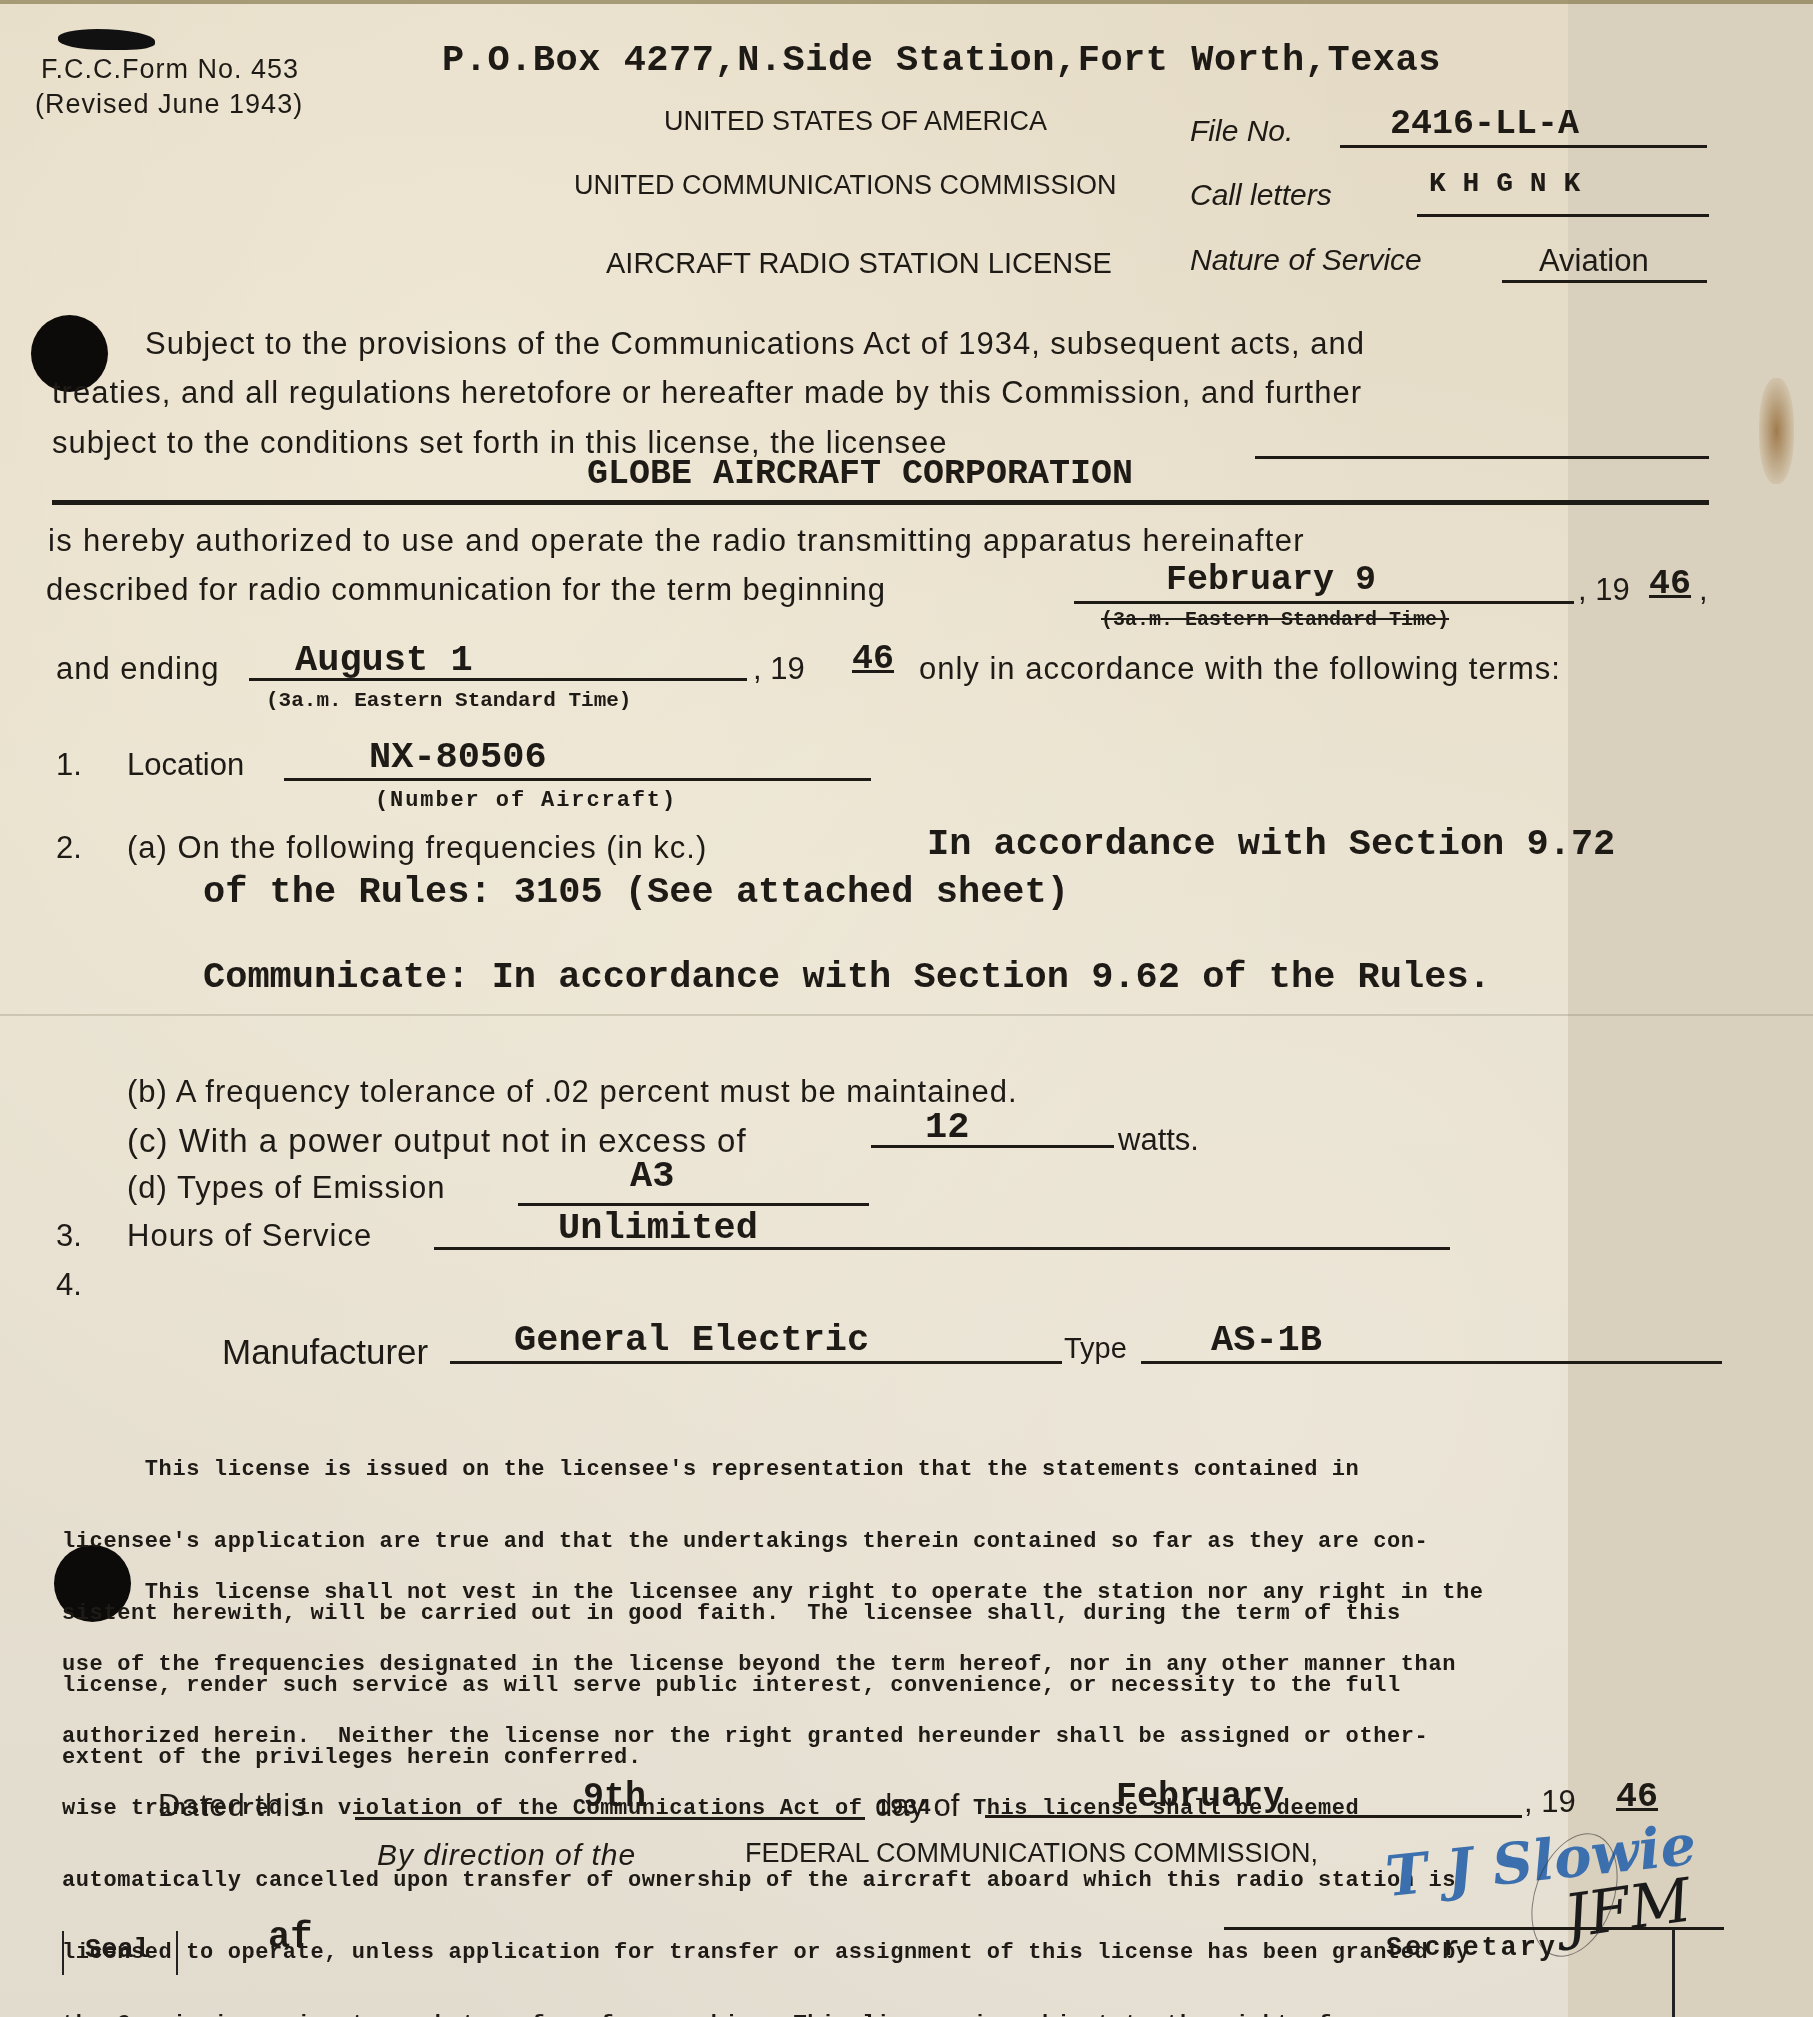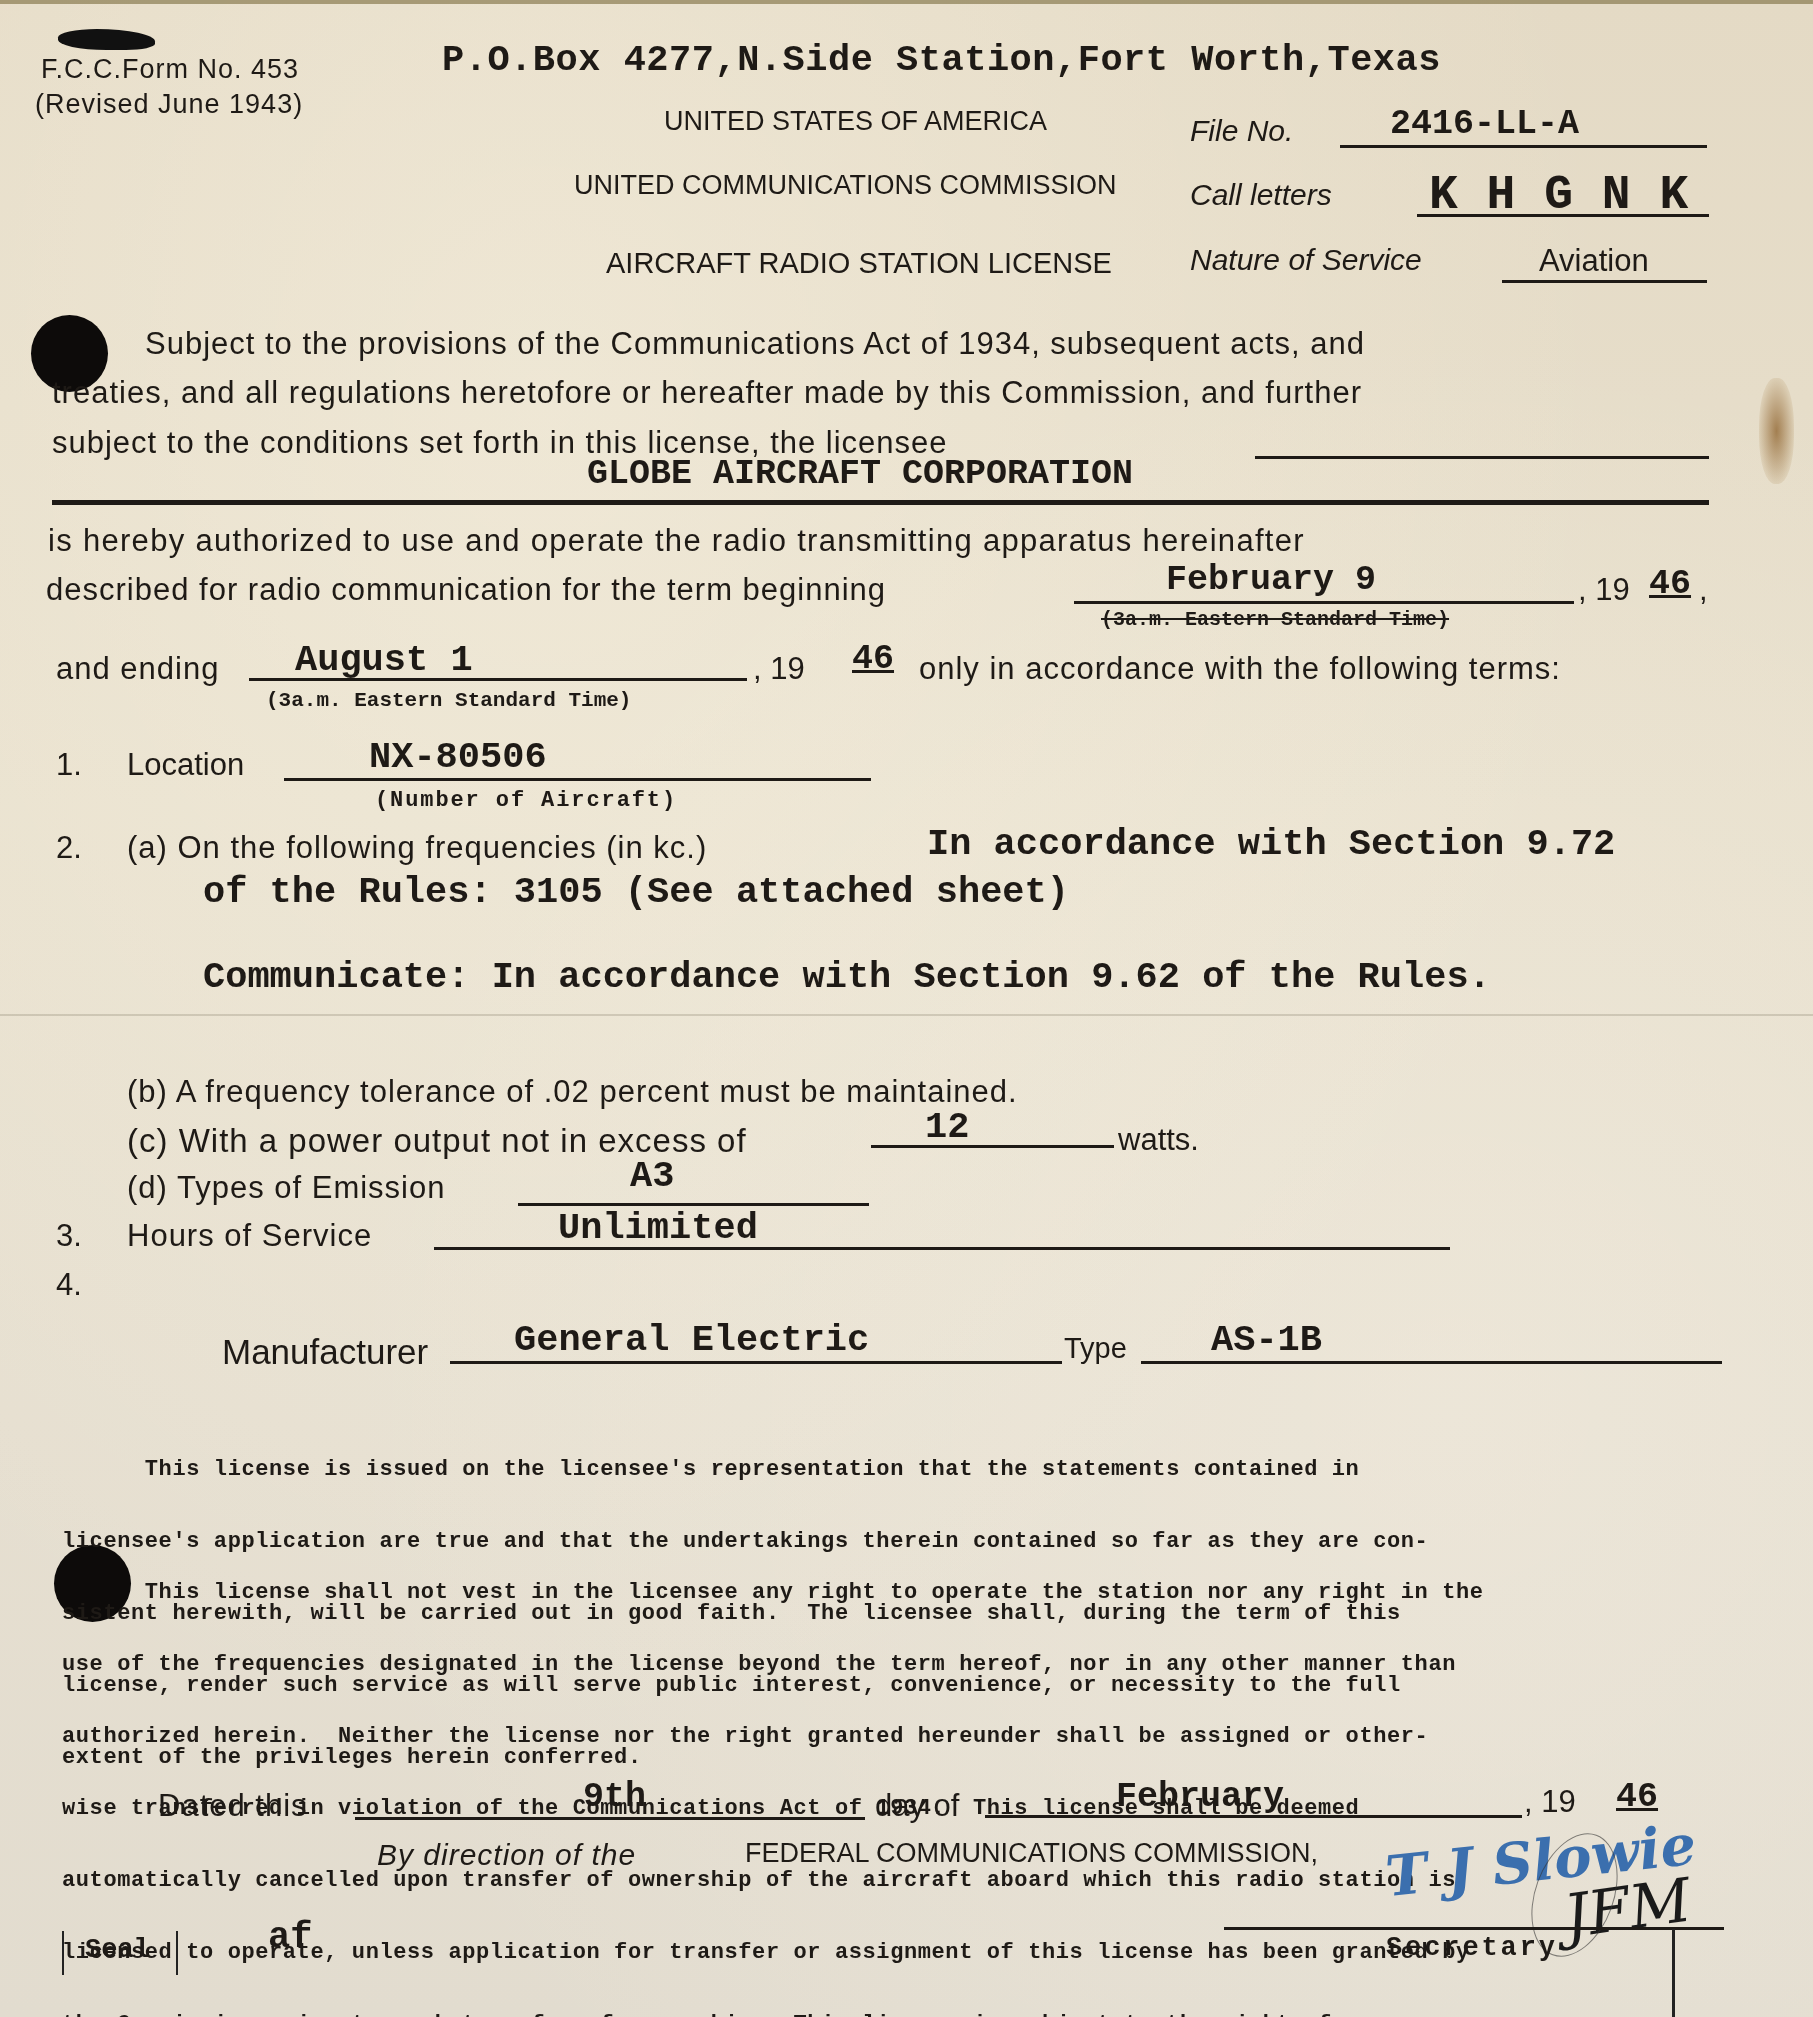--- a/index.html
+++ b/index.html
@@ -3,21 +3,21 @@
 <meta charset="utf-8">
 <style>
   html, body { margin:0; padding:0; }
   body {
     width:1813px; height:2018px; overflow:hidden;
     background:#d9d0bd;
     font-family:"Liberation Mono", "DejaVu Sans Mono", monospace;
     color:#1e1a16;
   }
   .page {
-    position:relative; width:1813px; height:2018px;
+    position:relative; width:1568px; height:2018px;
     background:
       radial-gradient(ellipse at 30% 20%, rgba(255,250,235,0.35), transparent 60%),
       radial-gradient(ellipse at 80% 70%, rgba(255,250,240,0.25), transparent 55%),
       linear-gradient(180deg, #e4dac5 0%, #e8e0cd 40%, #e6dfd0 70%, #e2dccf 100%);
     text-decoration: underline;
   }
   .topedge { position:absolute; left:0; top:0; width:1813px; height:3.9px; background:#7a6a3c; opacity:.6; }
   .fold { position:absolute; left:0; top:1014px; width:1813px; height:1.9px; background:rgba(120,110,90,0.25); }
   .abs { position:absolute; white-space:nowrap; }
   .type { font-family:"Liberation Mono", "DejaVu Sans Mono", monospace; font-weight:bold; }
@@ -48,21 +48,21 @@
   <div class="abs form" style="left:664px;top:106px;font-size:27px;">UNITED STATES OF AMERICA</div>
   <div class="abs form" style="left:574px;top:170px;font-size:27px;">UNITED COMMUNICATIONS COMMISSION</div>
   <div class="abs form" style="left:606px;top:247px;font-size:29px;">AIRCRAFT RADIO STATION LICENSE</div>
 
   <div class="abs form it" style="left:1190px;top:114px;font-size:30px;">File No.</div>
   <div class="rule" style="left:1340px;top:145px;width:367px;"></div>
   <div class="abs type" style="left:1390px;top:104px;font-size:35px;">2416-LL-A</div>
 
   <div class="abs form it" style="left:1190px;top:178px;font-size:30px;">Call letters</div>
   <div class="rule" style="left:1417px;top:214px;width:292px;"></div>
-  <div class="abs type" style="left:1429px;top:168px;font-size:48px;text-align:right;">K H G N K</div>
+  <div class="abs type" style="left:1429px;top:168px;font-size:28px;text-align:right;">K H G N K</div>
 
   <div class="abs form it" style="left:1190px;top:243px;font-size:30px;">Nature of Service</div>
   <div class="rule" style="left:1502px;top:280px;width:205px;"></div>
   <div class="abs form" style="left:1539px;top:243px;font-size:31px;">Aviation</div>
 
   <div class="hole" style="left:31px;top:315px;"></div>
   <div class="hole" style="left:54px;top:1545px;"></div>
   <div class="stain" style="left:1759px;top:378px;"></div>
 
   <div class="abs form" style="left:145px;top:326px;font-size:31px;letter-spacing:1px;">Subject to the provisions of the Communications Act of 1934, subsequent acts, and</div>

